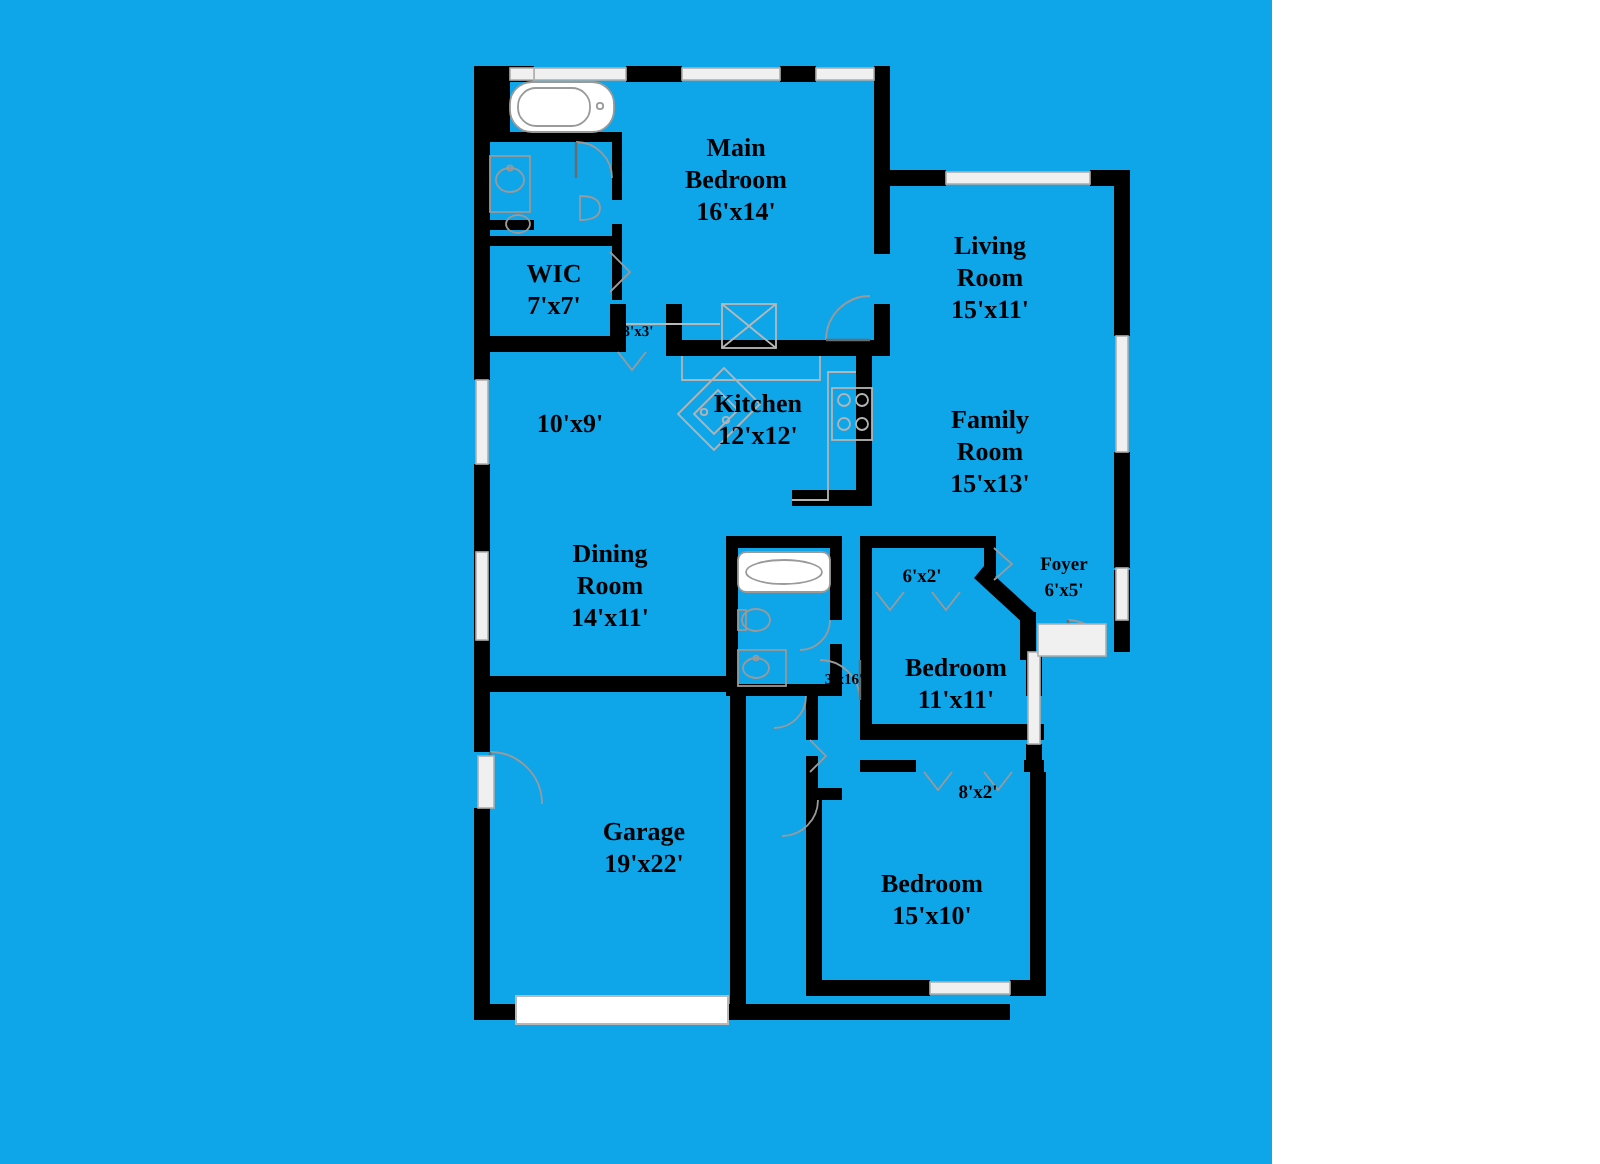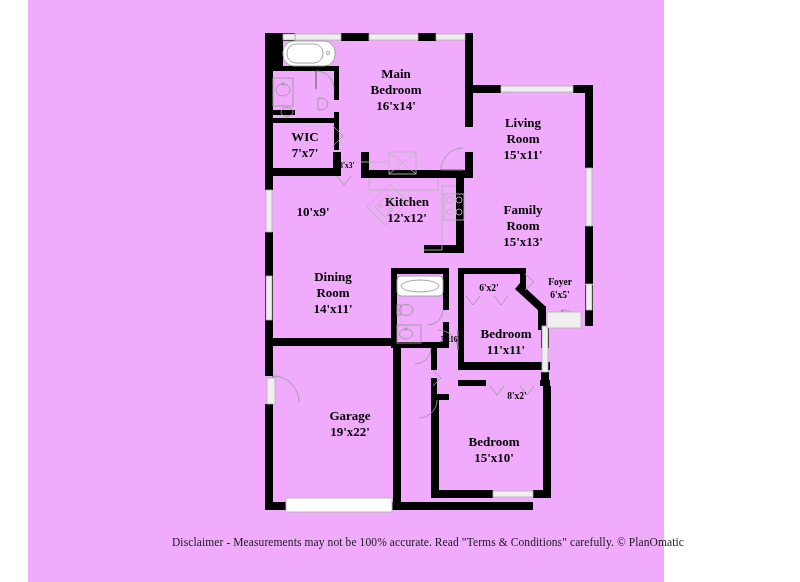--- a/index.html
+++ b/index.html
@@ -10,22 +10,21 @@
   body {
     width: 800px;
     height: 582px;
     font-family: "Liberation Serif", serif;
     overflow: hidden;
   }
   #floorplan-page {
     position: relative;
     width: 636px;
     height: 582px;
-    background: #f0abfc;
-    margin-left: 28px;
+    background: #0ea5e9;
   }
   #plan-svg {
     position: absolute;
     left: 0;
     top: 0;
   }
   .room-label {
     font-family: "Liberation Serif", serif;
     font-weight: bold;
     fill: #000000;
@@ -332,15 +331,14 @@
 
       <text class="room-label" x="285" y="216">10'x9'</text>
       <text class="room-label tiny" x="319" y="168">3'x3'</text>
       <text class="room-label tiny" x="422" y="342">3'x16'</text>
       <text class="room-label small" x="461" y="291">6'x2'</text>
       <text class="room-label small" x="489" y="399">8'x2'</text>
     </g>
 
   </svg>
 
-  <div class="disclaimer">Disclaimer - Measurements may not be 100% accurate. Read "Terms &amp; Conditions" carefully. © PlanOmatic</div>
 
 </div>
 
 </body></html>

